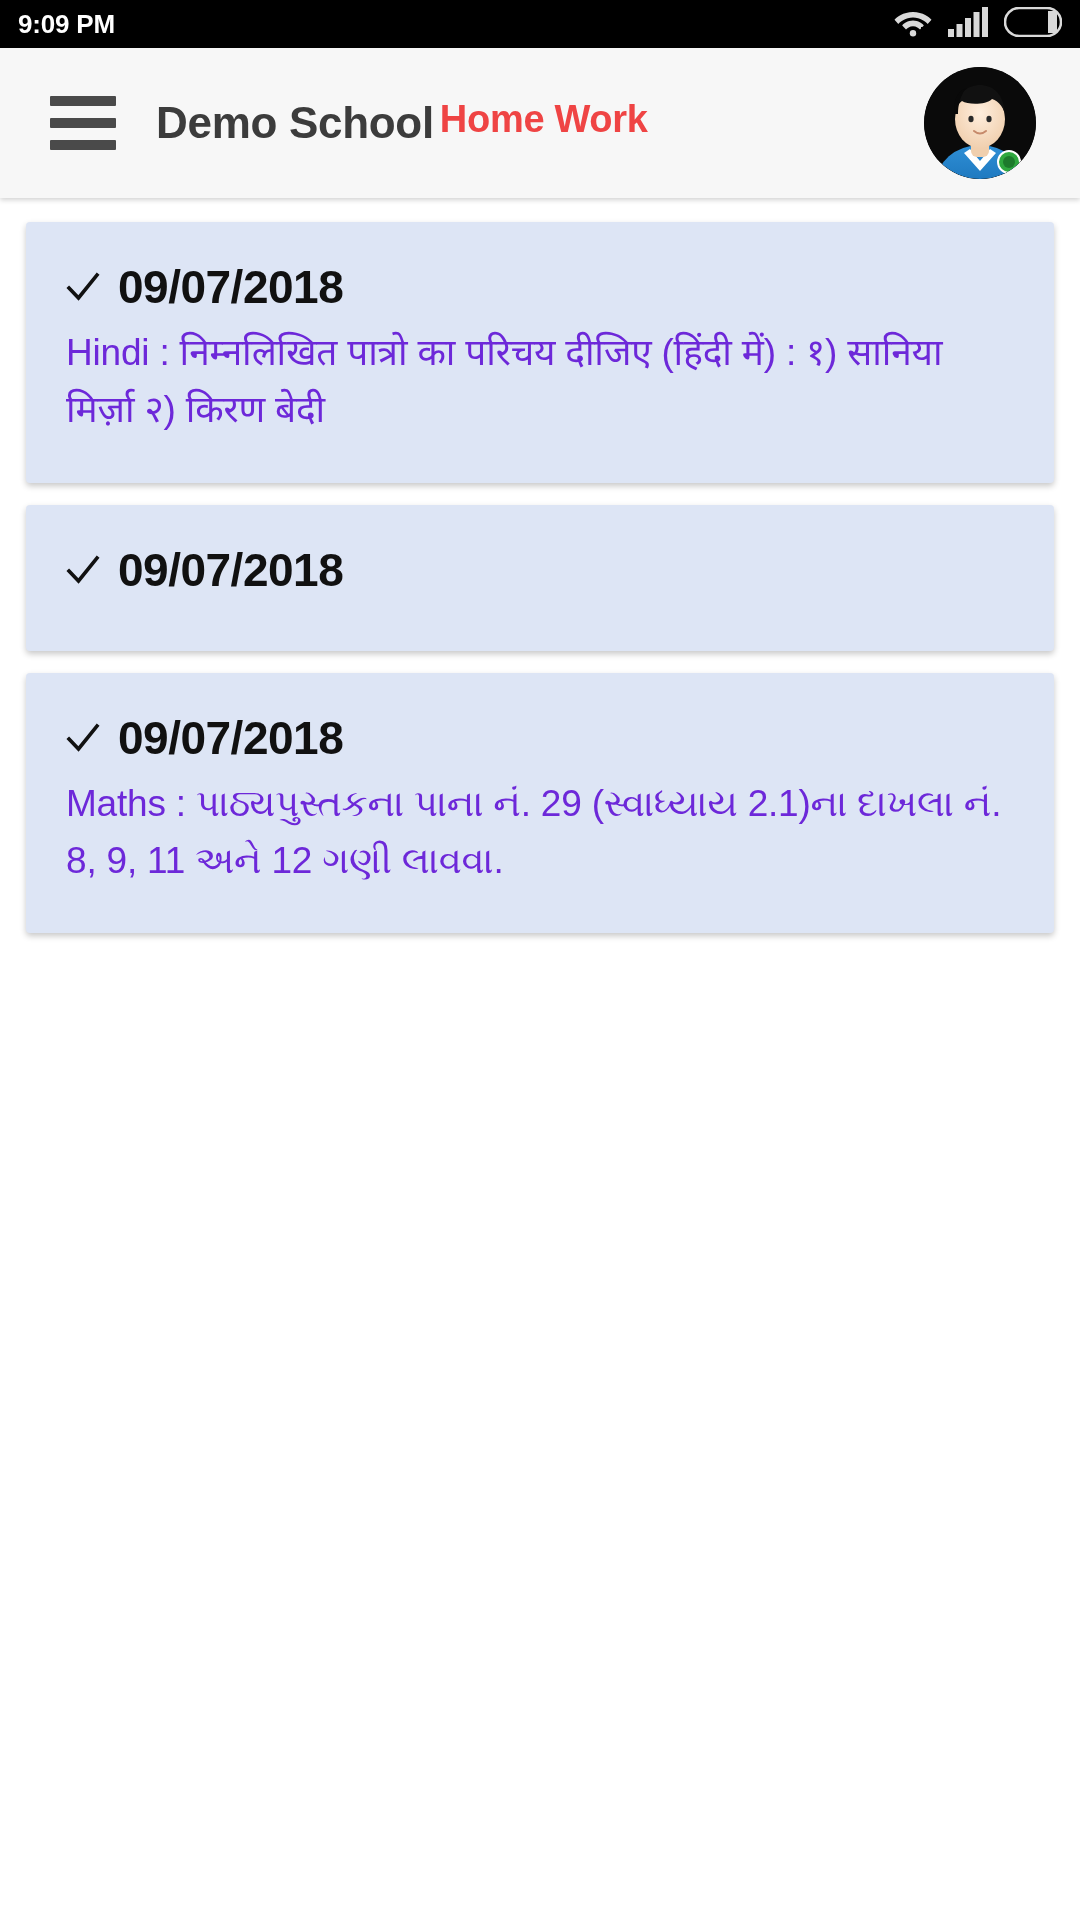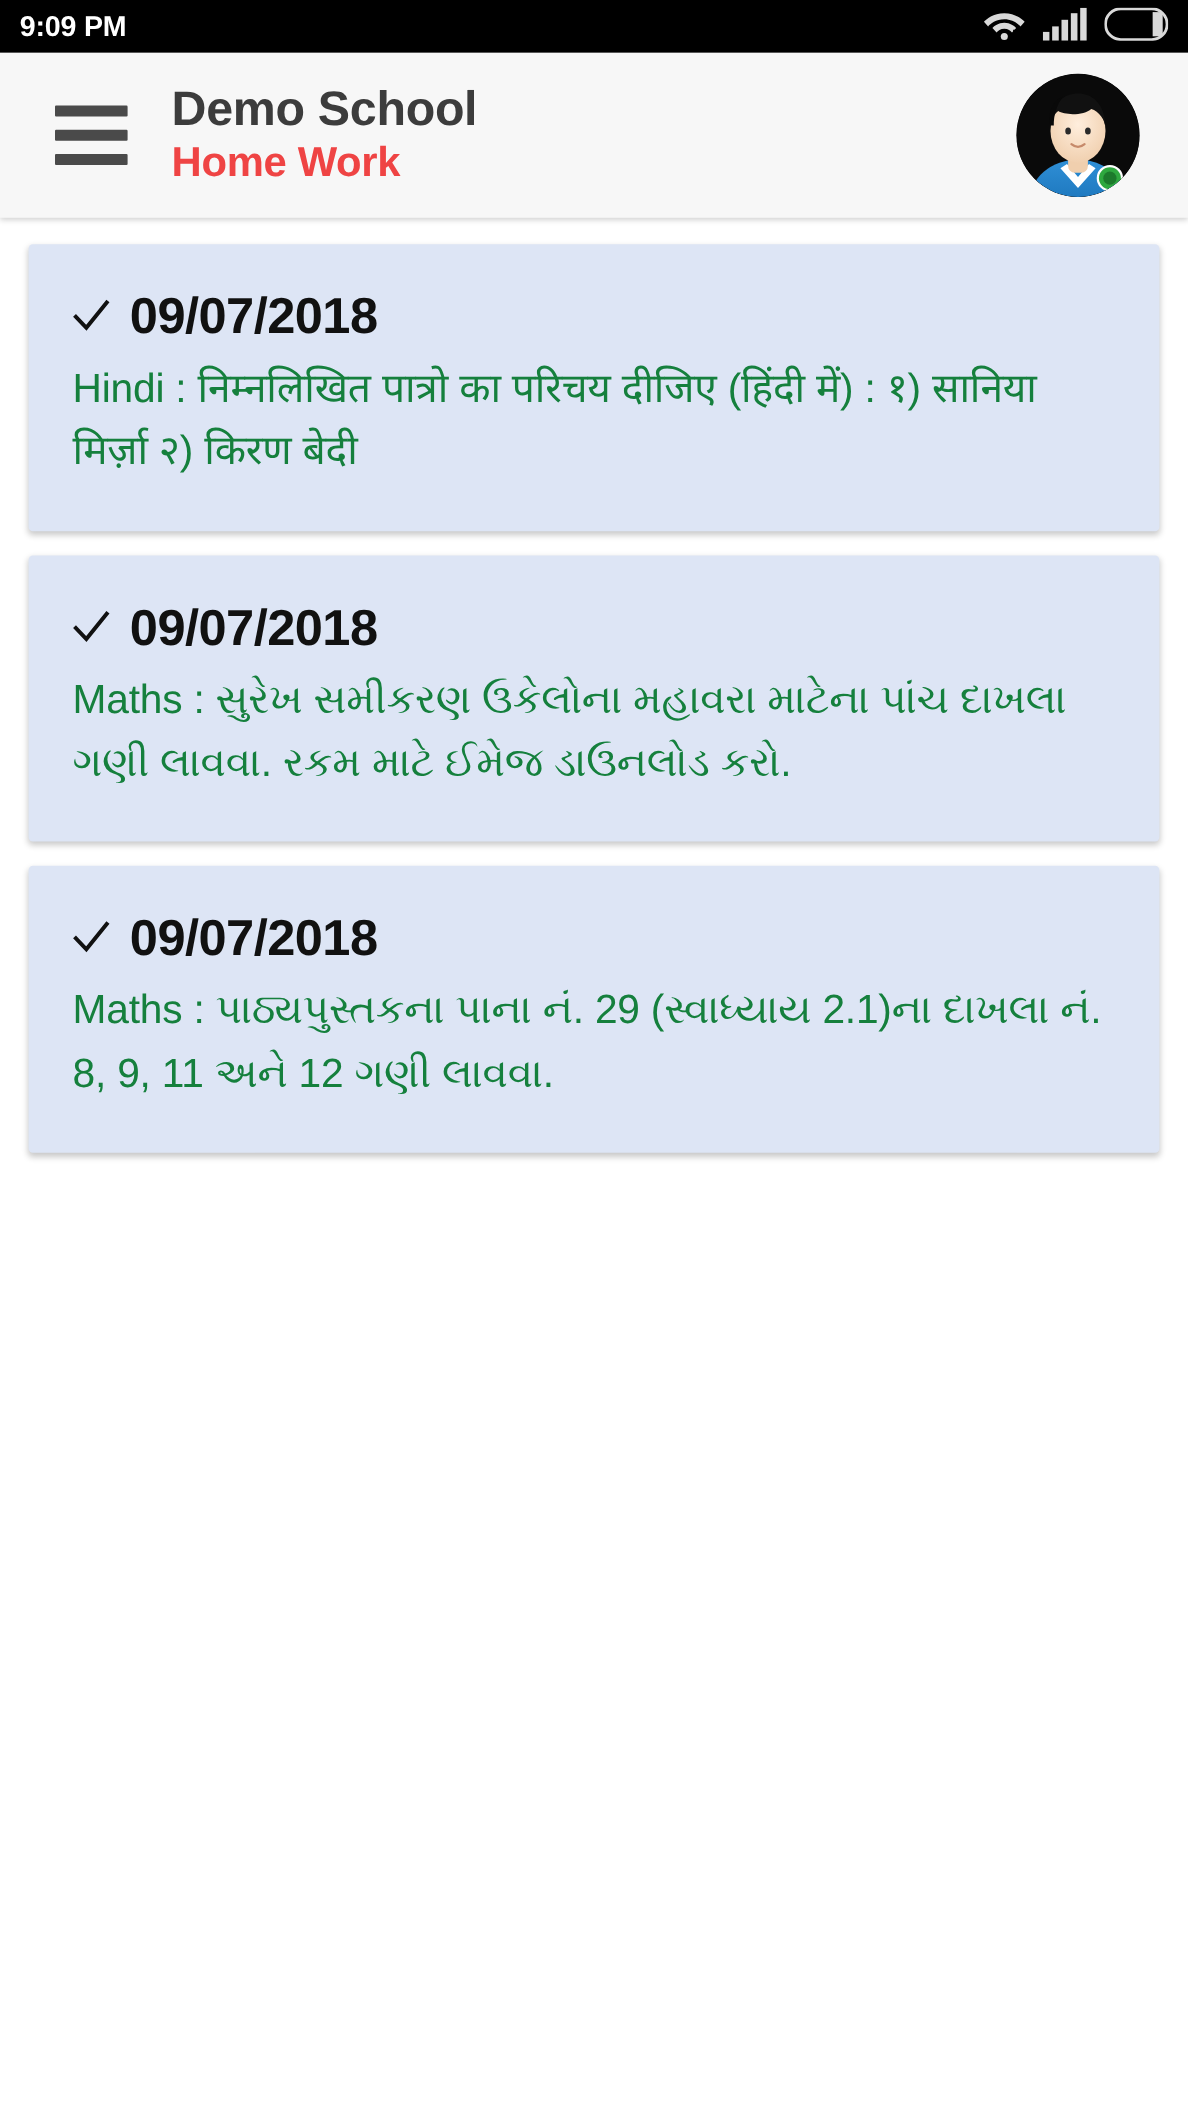--- a/index.html
+++ b/index.html
@@ -45,21 +45,21 @@
     margin-left:50px;
     display:flex; flex-direction:column; justify-content:space-between;
     cursor:pointer;
   }
   .hamburger span {
     display:block; width:66px; height:10px;
     background:#4a4a4a; border-radius:1px;
   }
   .titles {
     margin-left:40px;
-    display:flex; flex-direction:column;
+    display:flex; flex-direction:row;
     justify-content:center;
     gap:6px;
   }
   .app-title {
     font-size:44px;
     font-weight:bold;
     color:#3c3c3c;
     line-height:1.05;
     letter-spacing:-0.3px;
   }
@@ -111,21 +111,21 @@
   }
   .card-date {
     font-size:46px;
     font-weight:bold;
     color:#111111;
     letter-spacing:-0.5px;
     line-height:1;
   }
   .card-body {
     font-size:37px;
-    color:#15803d;
+    color:#6d28d9;
     line-height:1.55;
     letter-spacing:-0.2px;
     word-break:break-word;
   }
 </style>
 </head>
 <body>
 
 <div class="statusbar">
   <div class="status-time">9:09 PM</div>
@@ -231,21 +231,20 @@
 
   <div class="card">
     <div class="card-head">
       <span class="check">
         <svg width="34" height="34" viewBox="0 0 34 34">
           <path d="M3 18 L12.5 28 L31 5" stroke="#111111" stroke-width="3.6" fill="none" stroke-linecap="square"></path>
         </svg>
       </span>
       <span class="card-date">09/07/2018</span>
     </div>
-    <div class="card-body">Maths : સુરેખ સમીકરણ ઉકેલોના મહાવરા માટેના પાંચ દાખલા ગણી લાવવા. રકમ માટે ઈમેજ ડાઉનલોડ કરો.</div>
   </div>
 
   <div class="card">
     <div class="card-head">
       <span class="check">
         <svg width="34" height="34" viewBox="0 0 34 34">
           <path d="M3 18 L12.5 28 L31 5" stroke="#111111" stroke-width="3.6" fill="none" stroke-linecap="square"></path>
         </svg>
       </span>
       <span class="card-date">09/07/2018</span>

